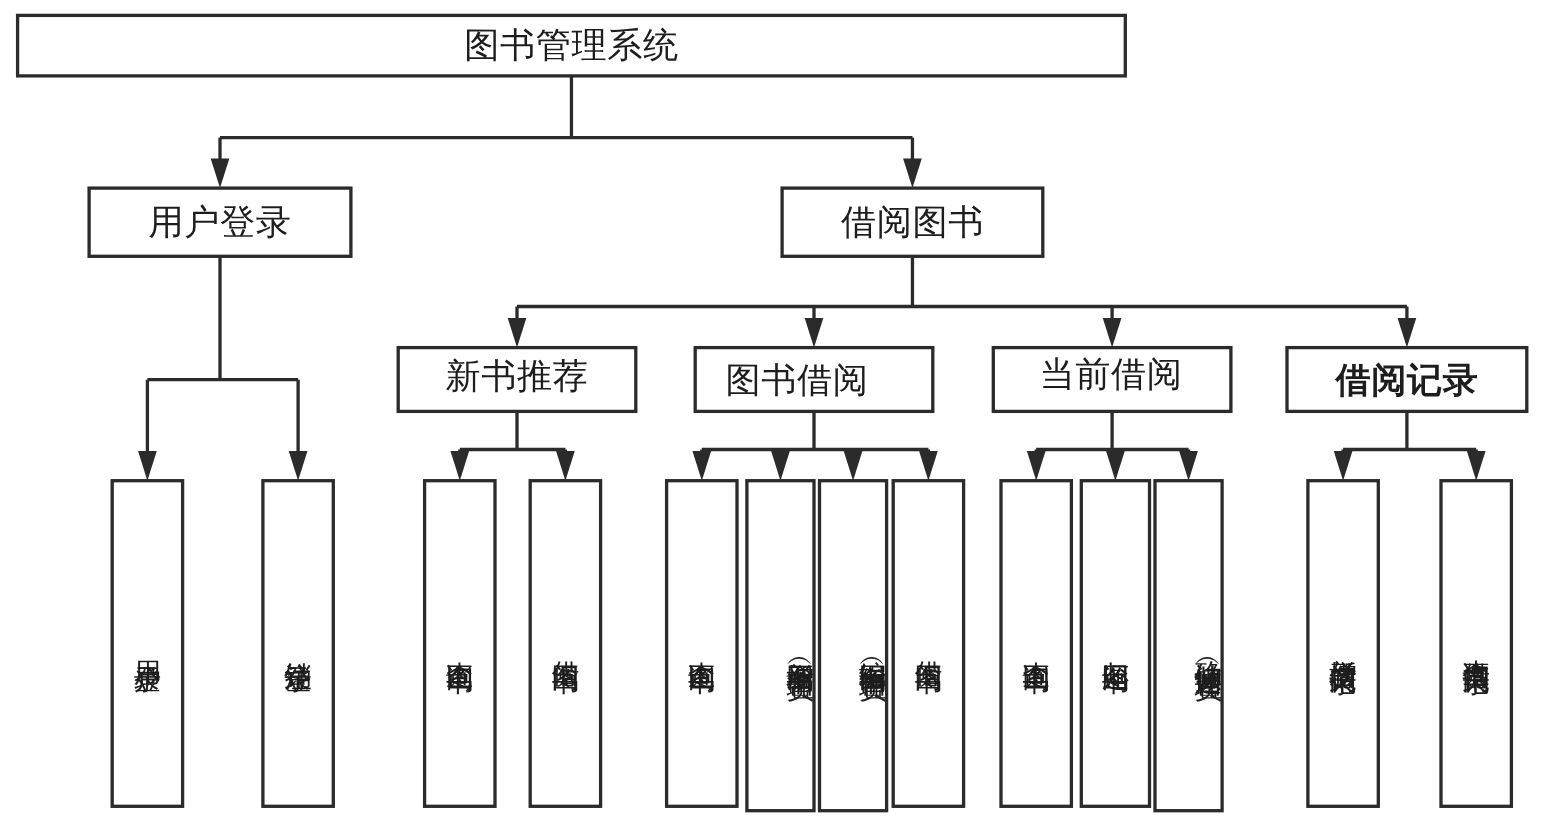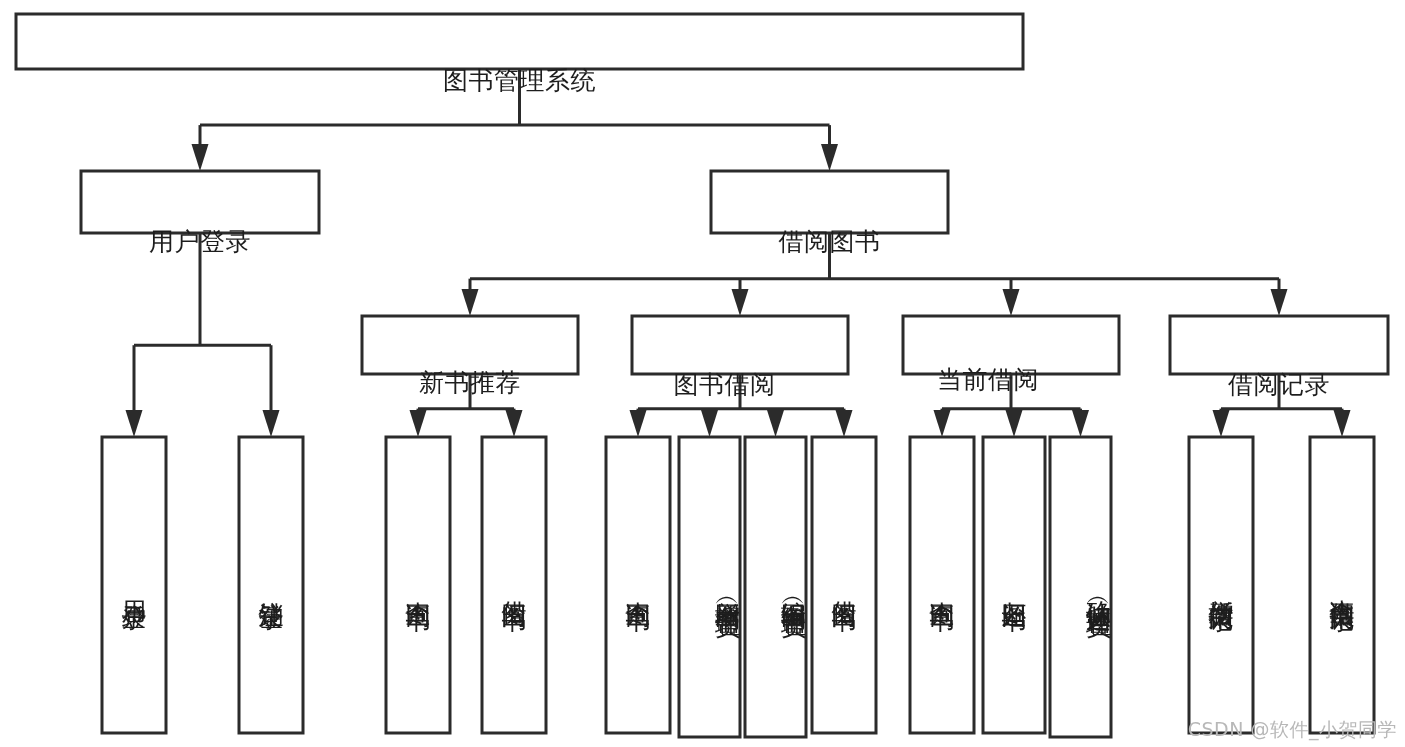--- a/index.html
+++ b/index.html
@@ -44,24 +44,23 @@
     display: flex;
     align-items: center;
     justify-content: center;
     text-align: center;
     color: #1d1d1d;
     font-family: "DejaVu Sans", "Liberation Sans", sans-serif;
     pointer-events: none;
     box-sizing: border-box;
   }
   .node-label.horizontal {
-    font-size: 25px;
+    font-size: 32px;
     line-height: 1.15;
     letter-spacing: 0.5px;
-    margin-top: 40px;
   }
   .node-label.vertical {
     writing-mode: vertical-rl;
     text-orientation: upright;
     font-size: 25px;
     line-height: 1.0;
     letter-spacing: 2px;
     align-items: flex-start;
     justify-content: center;
     padding-top: 6px;
@@ -164,31 +163,30 @@
         <rect x="1310" y="437" width="64" height="296" class="box-rect"></rect>
       </g>
   </svg>
 
   <div id="label-layer">
       <div class="node-label horizontal" style="left: 16px; top: 14px; width: 1007px; height: 55px;">图书管理系统</div>
       <div class="node-label horizontal" style="left: 81px; top: 171px; width: 238px; height: 62px;">用户登录</div>
       <div class="node-label horizontal" style="left: 711px; top: 171px; width: 237px; height: 62px;">借阅图书</div>
       <div class="node-label horizontal" style="left: 362px; top: 316px; width: 216px; height: 58px; font-family: Liberation Mono, monospace;">新书推荐</div>
       <div class="node-label horizontal" style="left: 632px; top: 316px; width: 185px; height: 58px;">图书借阅</div>
-      <div class="node-label horizontal" style="left: 880px; top: 316px; width: 216px; height: 48px;">当前借阅</div>
-      <div class="node-label horizontal" style="left: 1170px; top: 316px; width: 218px; height: 58px;">借阅记录</div>
+      <div class="node-label horizontal" style="left: 902px; top: 316px; width: 216px; height: 48px;">当前借阅</div>
+      <div class="node-label horizontal" style="left: 1170px; top: 316px; width: 218px; height: 58px; font-weight: bold;">借阅记录</div>
       <div class="node-label vertical centered" style="left: 102px; top: 437px; width: 64px; height: 296px;">用户登录</div>
       <div class="node-label vertical centered" style="left: 239px; top: 437px; width: 64px; height: 296px;">注销登录</div>
       <div class="node-label vertical centered" style="left: 386px; top: 437px; width: 64px; height: 296px;">查询图书</div>
       <div class="node-label vertical centered" style="left: 482px; top: 437px; width: 64px; height: 296px;">借阅图书</div>
       <div class="node-label vertical centered" style="left: 606px; top: 437px; width: 64px; height: 296px;">查询图书</div>
       <div class="node-label vertical" style="left: 679px; top: 437px; width: 61px; height: 300px;">新增图书（管理员）</div>
       <div class="node-label vertical" style="left: 745px; top: 437px; width: 61px; height: 300px;">编辑图书（管理员）</div>
       <div class="node-label vertical centered" style="left: 812px; top: 437px; width: 64px; height: 296px;">借阅图书</div>
       <div class="node-label vertical centered" style="left: 910px; top: 437px; width: 64px; height: 296px;">查询图书</div>
       <div class="node-label vertical centered" style="left: 983px; top: 437px; width: 62px; height: 296px;">归还图书</div>
       <div class="node-label vertical" style="left: 1050px; top: 437px; width: 61px; height: 300px;">确认归还（管理员）</div>
       <div class="node-label vertical centered" style="left: 1189px; top: 437px; width: 64px; height: 296px;">新增借阅记录</div>
       <div class="node-label vertical centered" style="left: 1310px; top: 437px; width: 64px; height: 296px;">查询借阅记录</div>
     </div>
 
-  <div class="watermark">CSDN @软件_小贺同学</div>
 </div>
 
 </body></html>

